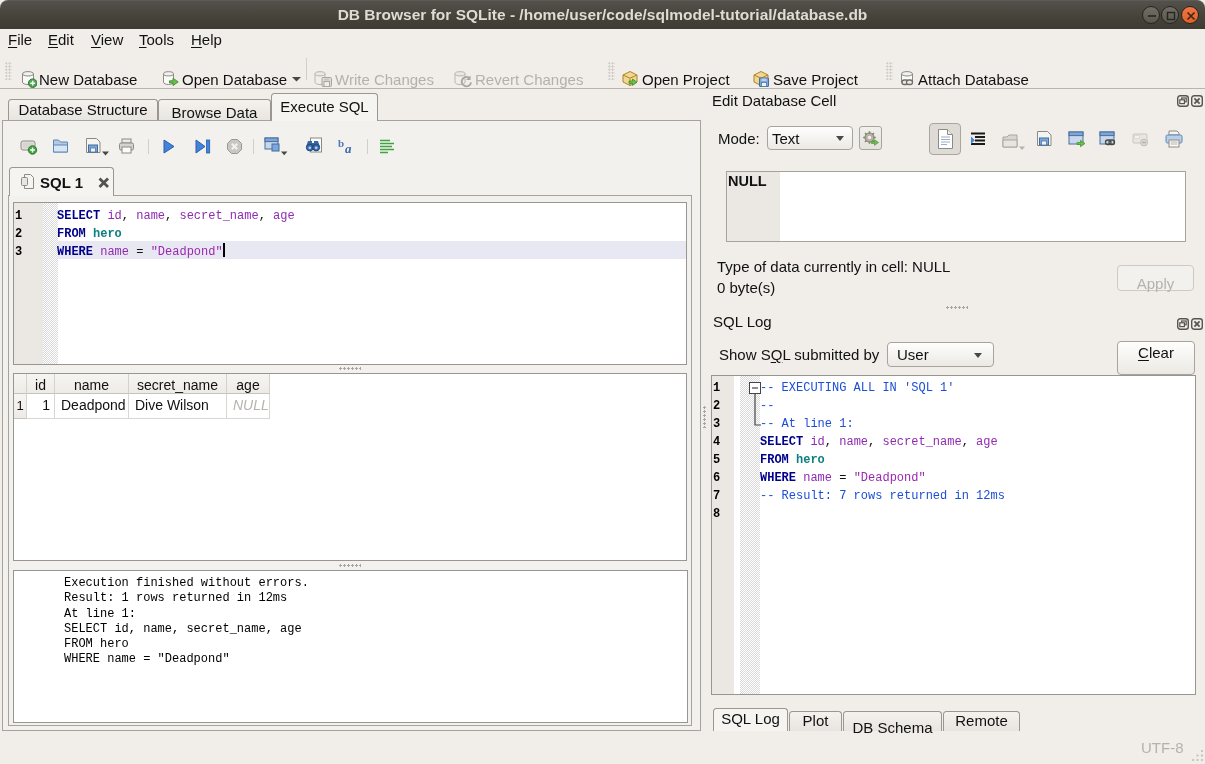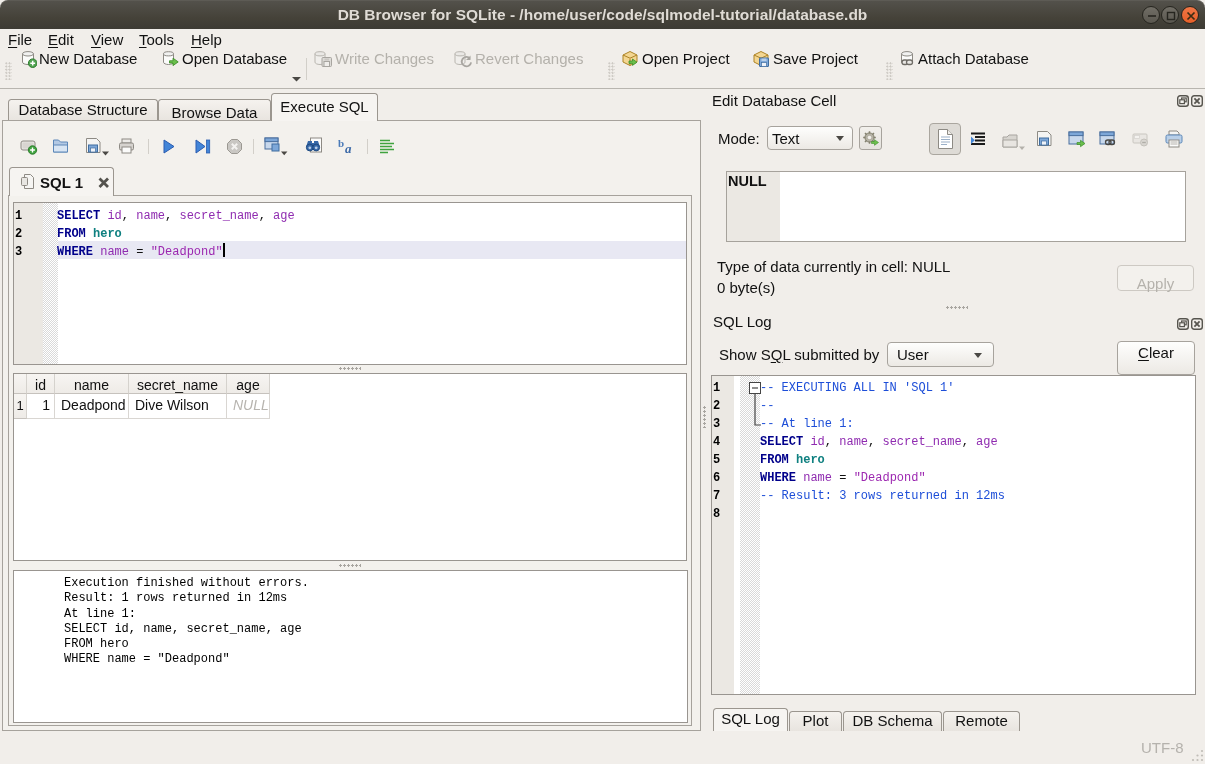--- a/index.html
+++ b/index.html
@@ -14,21 +14,21 @@
 .winbtn { position:absolute; top:6px; width:18px; height:18px; border-radius:50%; border:1px solid #26251f; }
 .winbtn svg { position:absolute; left:0; top:0; }
 #btn-min  { left:1142px; background:linear-gradient(#716e66,#5a574f); }
 #btn-max  { left:1161px; background:linear-gradient(#716e66,#5a574f); }
 #btn-close{ left:1181px; background:linear-gradient(#f07746,#e65f28); }
 
 .menuitem { position:absolute; top:31px; color:#111; }
 .mn { text-decoration:underline; text-underline-offset:2px; }
 
 #toolbar { position:absolute; left:0; top:50px; width:1205px; height:39px; background:#f1eeea; border-bottom:1px solid #b8b5af; }
-.tbtn { position:absolute; top:0; height:38px; display:flex; align-items:flex-start; color:#111; }
+.tbtn { position:absolute; top:0; height:38px; display:flex; align-items:flex-end; color:#111; }
 .tbtn.dis { color:#b4b1ab; }
 .tbtn svg { margin-right:2px; }
 .grip { position:absolute; top:12px; width:7px; height:18px;
   background-image:radial-gradient(circle at 1.3px 1.3px, #ccc8c2 0.9px, transparent 1.1px);
   background-size:3.2px 3.2px; }
 .tsep { position:absolute; top:8px; width:1px; height:22px; background:#d2cfc9; }
 
 .tab { position:absolute; border:1px solid #9b968f; border-bottom:none; border-radius:3.5px 3.5px 0 0;
   background:linear-gradient(#f5f2ee,#e8e4df); text-align:center; }
 .tab.active { background:#f6f4f1; }
@@ -368,33 +368,33 @@
  <div class="frame" id="log" style="left:711px; top:375px; width:485px; height:320px;">
    <div class="gutter mono" style="width:22px; background:#ebe8e3;"></div>
    <div class="hatch" style="left:28px; width:20px;"></div>
    <div id="loglines" class="mono" style="position:absolute; left:0; top:3px; right:0; line-height:18px;">
      <div><span class="lno l">1</span><span class="lcode cmt">-- EXECUTING ALL IN 'SQL 1'</span></div>
      <div><span class="lno l">2</span><span class="lcode cmt">--</span></div>
      <div><span class="lno l">3</span><span class="lcode cmt">-- At line 1:</span></div>
      <div><span class="lno l">4</span><span class="lcode"><span class="kw">SELECT</span> <span class="idf">id</span>, <span class="idf">name</span>, <span class="idf">secret_name</span>, <span class="idf">age</span></span></div>
      <div><span class="lno l">5</span><span class="lcode"><span class="kw">FROM</span> <span class="tbl">hero</span></span></div>
      <div><span class="lno l">6</span><span class="lcode"><span class="kw">WHERE</span> <span class="idf">name</span> = <span class="str">"Deadpond"</span></span></div>
-     <div><span class="lno l">7</span><span class="lcode cmt">-- Result: 3 rows returned in 12ms</span></div>
+     <div><span class="lno l">7</span><span class="lcode cmt">-- Result: 7 rows returned in 12ms</span></div>
      <div><span class="lno l">8</span></div>
    </div>
    <svg class="abs" style="left:37px; top:6px;" width="14" height="48">
      <rect x="0.5" y="0.5" width="11" height="11" fill="#fff" stroke="#444"></rect>
      <path d="M3 6 h6" stroke="#444" stroke-width="1.2"></path>
      <path d="M6 12 V43 H12" fill="none" stroke="#444" stroke-width="1.2"></path>
    </svg>
  </div>
 
  <div class="tab active" style="left:713px; top:708px; width:75px; height:23px; padding-top:1px;">SQL Log</div>
  <div class="tab" style="left:789px; top:711px; width:53px; height:20px; padding-top:0px;">Plot</div>
- <div class="tab" style="left:843px; top:711px; width:99px; height:20px; padding-top:0px;">DB Schema</div>
+ <div class="tab" style="left:843px; top:711px; width:99px; height:20px; padding-top:7px;">DB Schema</div>
  <div class="tab" style="left:943px; top:711px; width:77px; height:20px; padding-top:0px;">Remote</div>
 </div>
 
 <div style="position:absolute; left:1141px; top:739px; color:#b5b2ad;">UTF-8</div>
 <svg class="abs" style="left:1191px;top:749px" width="13" height="13">
   <g fill="#c0bdb7">
       <circle cx="11" cy="2" r="1.1"></circle>
       <circle cx="11" cy="6.5" r="1.1"></circle>
       <circle cx="6.5" cy="6.5" r="1.1"></circle>
       <circle cx="11" cy="11" r="1.1"></circle>

